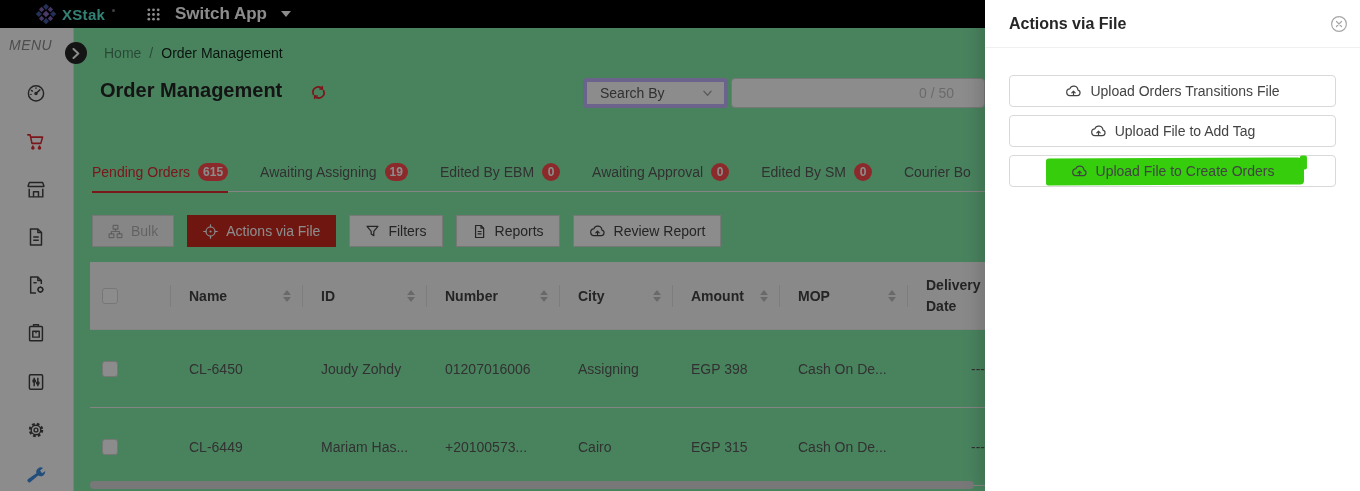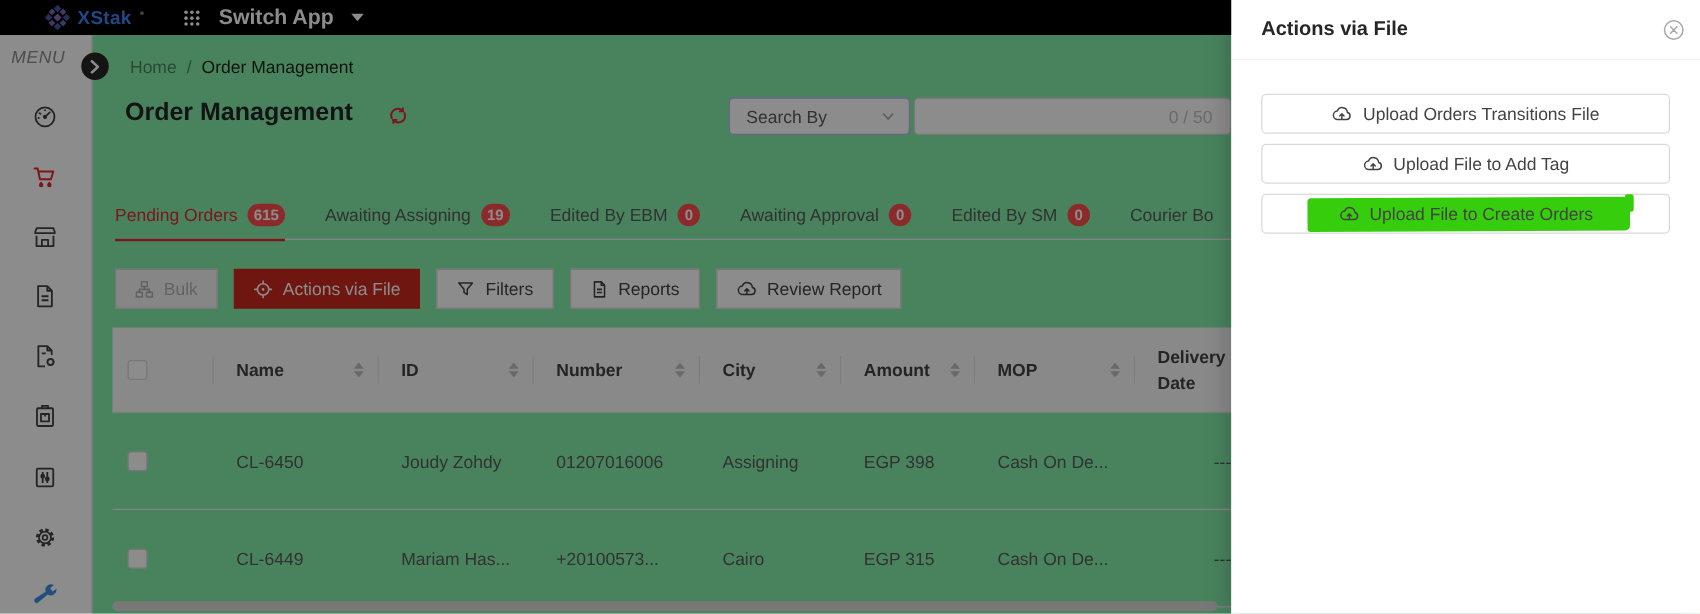--- a/index.html
+++ b/index.html
@@ -1,21 +1,21 @@
 <!DOCTYPE html>
 <html style="--accent-red: #e02832; --wrench-blue: #3d8fe0;"><head>
 <meta charset="utf-8">
 <style>
   * { margin:0; padding:0; box-sizing:border-box; }
   html,body { width:1360px; height:491px; overflow:hidden; font-family:"Liberation Sans", sans-serif; background:#fff; position:relative; }
 
   
   .topbar { position:absolute; left:0; top:0; width:1360px; height:28px; background:#000; z-index:1; }
   .brand { position:absolute; left:36px; top:0; height:28px; display:flex; align-items:center; gap:6px; }
-  .brand-text { color:#3b82f6; font-size:15px; font-weight:700; letter-spacing:.3px; }
+  .brand-text { color:#5eead4; font-size:15px; font-weight:700; letter-spacing:.3px; }
   .brand-mark { width:3px; height:3px; background:#777; border-radius:50%; margin:-8px 0 0 1px; }
   .app-switch { position:absolute; left:146px; top:0; height:28px; display:flex; align-items:center; gap:14px; cursor:pointer; }
   .app-switch-label { color:#fff; font-size:17px; font-weight:700; }
   .caret-down { width:0; height:0; border-left:5px solid transparent; border-right:5px solid transparent; border-top:6px solid #fff; }
 
   
   .sidebar { position:absolute; left:0; top:28px; width:74px; height:463px; background:#fff; border-right:1px solid #e5e5e5; z-index:1;font-style:italic; }
   .menu-label { position:absolute; left:9px; top:9px; font-size:14px; color:#8c8c8c; letter-spacing:.5px; }
   .side-icon { position:absolute; left:25px; width:22px; height:22px; color:#434343; }
   .side-icon svg { width:22px; height:22px; display:block; }
@@ -24,27 +24,27 @@
 
   
   .content { position:absolute; left:74px; top:28px; width:1286px; height:463px; background:#86efac; z-index:1; }
   .breadcrumb { position:absolute; left:30px; top:17px; font-size:14px; display:flex; gap:8px; }
   .bc-home { color:rgba(0,0,0,.45); cursor:pointer; }
   .bc-sep { color:rgba(0,0,0,.45); }
   .bc-current { color:rgba(0,0,0,.85); }
   .page-title { position:absolute; left:26px; top:51px; font-size:20px; font-weight:700; color:#262626; }
   .refresh-btn { position:absolute; left:236px; top:56px; width:17px; height:17px; color:var(--accent-red,#e02832); cursor:pointer; }
 
-  .search-select { position:absolute; left:509px; top:50px; width:145px; height:30px; border:1px solid #c4b5fd; border-radius:4px;
+  .search-select { position:absolute; left:509px; top:50px; width:145px; height:30px; border:4px solid #c4b5fd; border-radius:4px;
     background:#fff; display:flex; align-items:center; justify-content:space-between; padding:0 12px 0 13px; cursor:pointer; }
   .search-select-label { font-size:14px; color:#595959; }
   .chev { width:9px; height:9px; color:#a6a6a6; }
   .search-input-wrap { position:absolute; left:657px; top:50px; width:254px; height:30px; border:1px solid #d9d9d9; border-radius:4px; background:#fff; }
   .search-input { position:absolute; left:10px; top:1px; width:170px; height:26px; border:none; outline:none; font-size:14px; font-family:inherit; }
-  .char-counter { position:absolute; right:14px; top:6px; font-size:14px; color:rgba(0,0,0,.25); }
+  .char-counter { position:absolute; right:30px; top:6px; font-size:14px; color:rgba(0,0,0,.25); }
 
   .tabs { position:absolute; left:18px; top:124px; right:0; height:40px; border-bottom:1px solid #f0f0f0; display:flex; gap:32px; align-items:center; }
   .tab { display:flex; align-items:center; gap:8px; font-size:14px; color:#595959; position:relative; height:40px; cursor:pointer; white-space:nowrap; }
   .tab.active { color:var(--accent-red,#e02832); }
   .tab.active::after { content:''; position:absolute; left:0; right:0; bottom:-1px; height:2px; background:var(--accent-red,#e02832); }
   .badge { display:inline-flex; align-items:center; justify-content:center; height:18px; min-width:18px; padding:0 5px;
     border-radius:9px; color:#fff; font-size:12px; font-weight:700; background:#ff4d4f; }
 
   .toolbar { position:absolute; left:18px; top:187px; display:flex; gap:13px; }
   .btn { height:32px; display:inline-flex; align-items:center; gap:8px; padding:0 15px; border:1px solid #d9d9d9;

